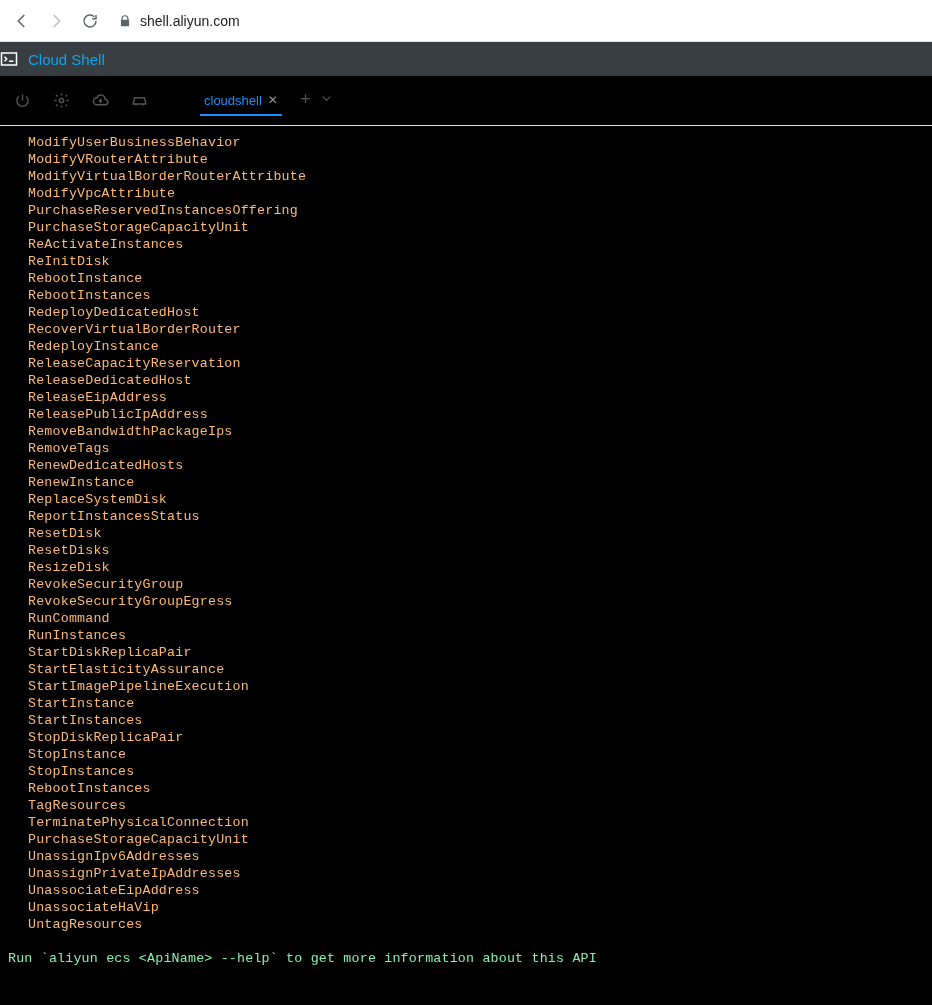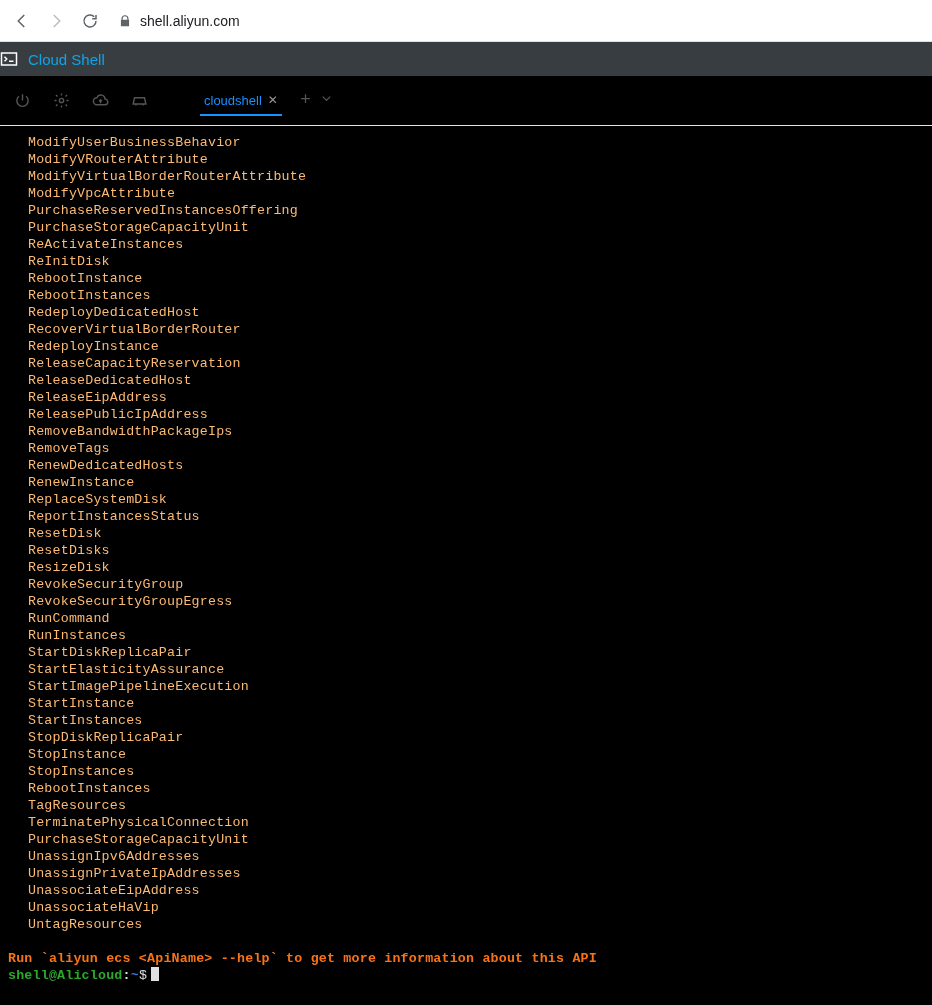--- a/index.html
+++ b/index.html
@@ -92,21 +92,21 @@
     line-height: 17px;
     padding: 8px 8px 10px 8px;
     min-height: 895px;
     letter-spacing: 0.2px;
   }
   .api-line {
     color: #fdba74;
     padding-left: 20px;
     white-space: pre;
   }
-  .hint { color: #f97316; white-space: pre; font-weight: bold; }
+  .hint { color: #86efac; white-space: pre; }
   .prompt-line { white-space: pre; }
   .prompt-user { color: #2da82d; font-weight: bold; }
   .prompt-colon { color: #e0e0e0; font-weight: bold; }
   .prompt-path { color: #3a6fd8; font-weight: bold; }
   .prompt-dollar { color: #e0e0e0; }
   .cursor {
     display: inline-block;
     width: 8px; height: 14px;
     background: #e0e0e0;
     vertical-align: -2px;
@@ -235,14 +235,13 @@
       <div class="api-line">TerminatePhysicalConnection</div>
       <div class="api-line">PurchaseStorageCapacityUnit</div>
       <div class="api-line">UnassignIpv6Addresses</div>
       <div class="api-line">UnassignPrivateIpAddresses</div>
       <div class="api-line">UnassociateEipAddress</div>
       <div class="api-line">UnassociateHaVip</div>
       <div class="api-line">UntagResources</div>
     </div>
   <div class="hint" style="height:17px"></div>
   <div class="hint">Run `aliyun ecs &lt;ApiName&gt; --help` to get more information about this API</div>
-  <div class="prompt-line"><span class="prompt-user">shell@Alicloud</span><span class="prompt-colon">:</span><span class="prompt-path">~</span><span class="prompt-dollar">$</span><span class="cursor"></span></div>
 </div>
 
 </body></html>

